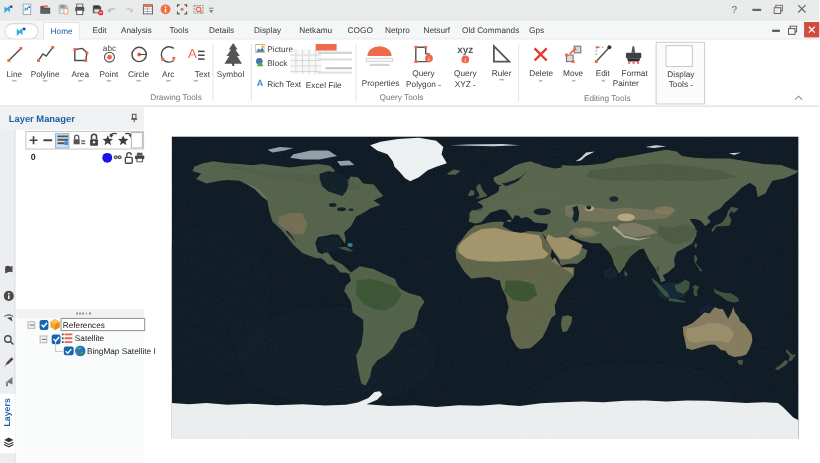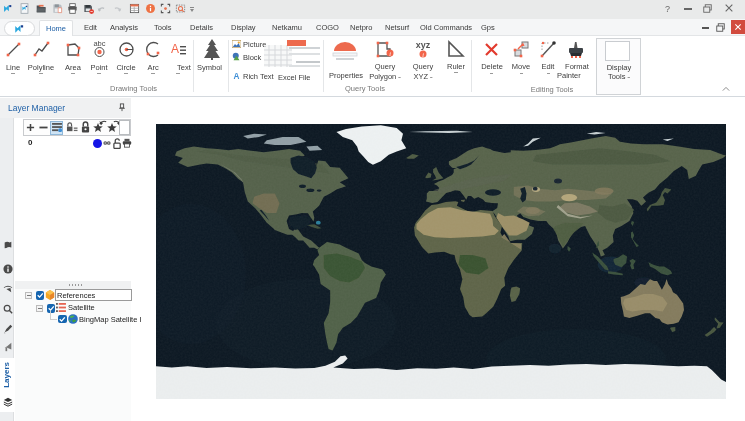--- a/index.html
+++ b/index.html
@@ -11,21 +11,21 @@
 #title { left:295px; top:4px; font-size:7.5px; color:#4a4a4a; letter-spacing:0.2px;}
 
 #tabrow { left:0; top:19px; width:745px; height:17px; background:#f5f6f7; border-bottom:1px solid #e3e5e7;}
 #tab-home { left:39px; top:20px; width:34px; height:16px; background:#fff; border:1px solid #e0e2e4; border-bottom:none; border-radius:2px 2px 0 0; color:#1d5fa6; text-align:center; padding-top:3px; font-size:7.5px; position:absolute;}
 #pill { left:4px; top:21px; width:31px; height:15px; background:#fff; border:1px solid #d8dadc; border-radius:8px; position:absolute; }
 
 #ribbon { left:0; top:36px; width:745px; height:61px; background:#fff; border-bottom:1px solid #d4d9de; }
 .rlabel { position:absolute; font-size:7.5px; color:#3c3c3c; text-align:center; }
 .rsep { position:absolute; top:40px; width:1px; height:52px; background:#e4e6e8; }
 #panelhead { left:0; top:98px; width:131px; height:20px; background:#f0f1f2; }
-#paneltitle { left:8px; top:103px; font-size:8.5px; font-weight:normal; color:#1d5fa6; }
+#paneltitle { left:8px; top:103px; font-size:8.5px; font-weight:bold; color:#1d5fa6; }
 #strip { left:0; top:118px; width:14px; height:303px; background:#eceef0; border-right:1px solid #dcdee0; }
 #toolbar { left:23px; top:119px; width:108px; height:17px; background:#fdfdfd; border:1px solid #c9cbce; }
 #treearea { left:15px; top:281px; width:116px; height:140px; background:#fafbfb; }
 
 #mapsvg { left:156px; top:124px; }
 </style>
 </head>
 <body>
 <div id="app">
   <div id="titlebar" class="abs"></div>
@@ -275,21 +275,21 @@
       <rect x="5" y="16" width="2" height="2" fill="#f2654a"></rect>
       <rect x="9" y="16" width="2" height="2" fill="#f2654a"></rect>
       <rect x="13" y="16" width="2" height="2" fill="#f2654a"></rect>
     </svg>
     <div class="abs" style="left:557px;top:62px;width:40px;font-size:7.5px;color:#3c3c3c;text-align:center">Format</div>
     <div class="abs" style="left:557px;top:71px;width:40px;font-size:7.5px;color:#3c3c3c;">Painter</div>
     <div class="abs" style="left:596px;top:38px;width:45px;height:57px;border:1px solid #d0d3d6;background:#fbfbfc"></div>
     <div class="abs" style="left:605px;top:41px;width:25px;height:20px;border:1px solid #c9ccd0;background:#fff"></div>
     <div class="abs" style="left:598px;top:63px;width:42px;font-size:7.5px;color:#3c3c3c;text-align:center">Display</div>
     <div class="abs" style="left:598px;top:72px;width:42px;font-size:7.5px;color:#3c3c3c;text-align:center">Tools ˗</div>
-    <div class="abs" style="left:110px;top:84px;width:100px;font-size:7.5px;color:#777;">Drawing Tools</div>
+    <div class="abs" style="left:110px;top:84px;width:100px;font-size:7.5px;color:#777;text-align:center">Drawing Tools</div>
     <div class="abs" style="left:345px;top:84px;width:100px;font-size:7.5px;color:#777;">Query Tools</div>
     <div class="abs" style="left:502px;top:85px;width:100px;font-size:7.5px;color:#777;text-align:center">Editing Tools</div>
     <svg class="abs" style="left:722px;top:86px" width="8" height="6" viewBox="0 0 10 7">
       <path d="M1,5.5 L5,1.5 L9,5.5" fill="none" stroke="#888" stroke-width="1.2"></path>
     </svg>
   <div id="panelhead" class="abs"></div>
   <div id="paneltitle" class="abs">Layer Manager</div>
   <div id="strip" class="abs"></div>
   <div id="toolbar" class="abs"></div>
   <div id="treearea" class="abs"></div>

